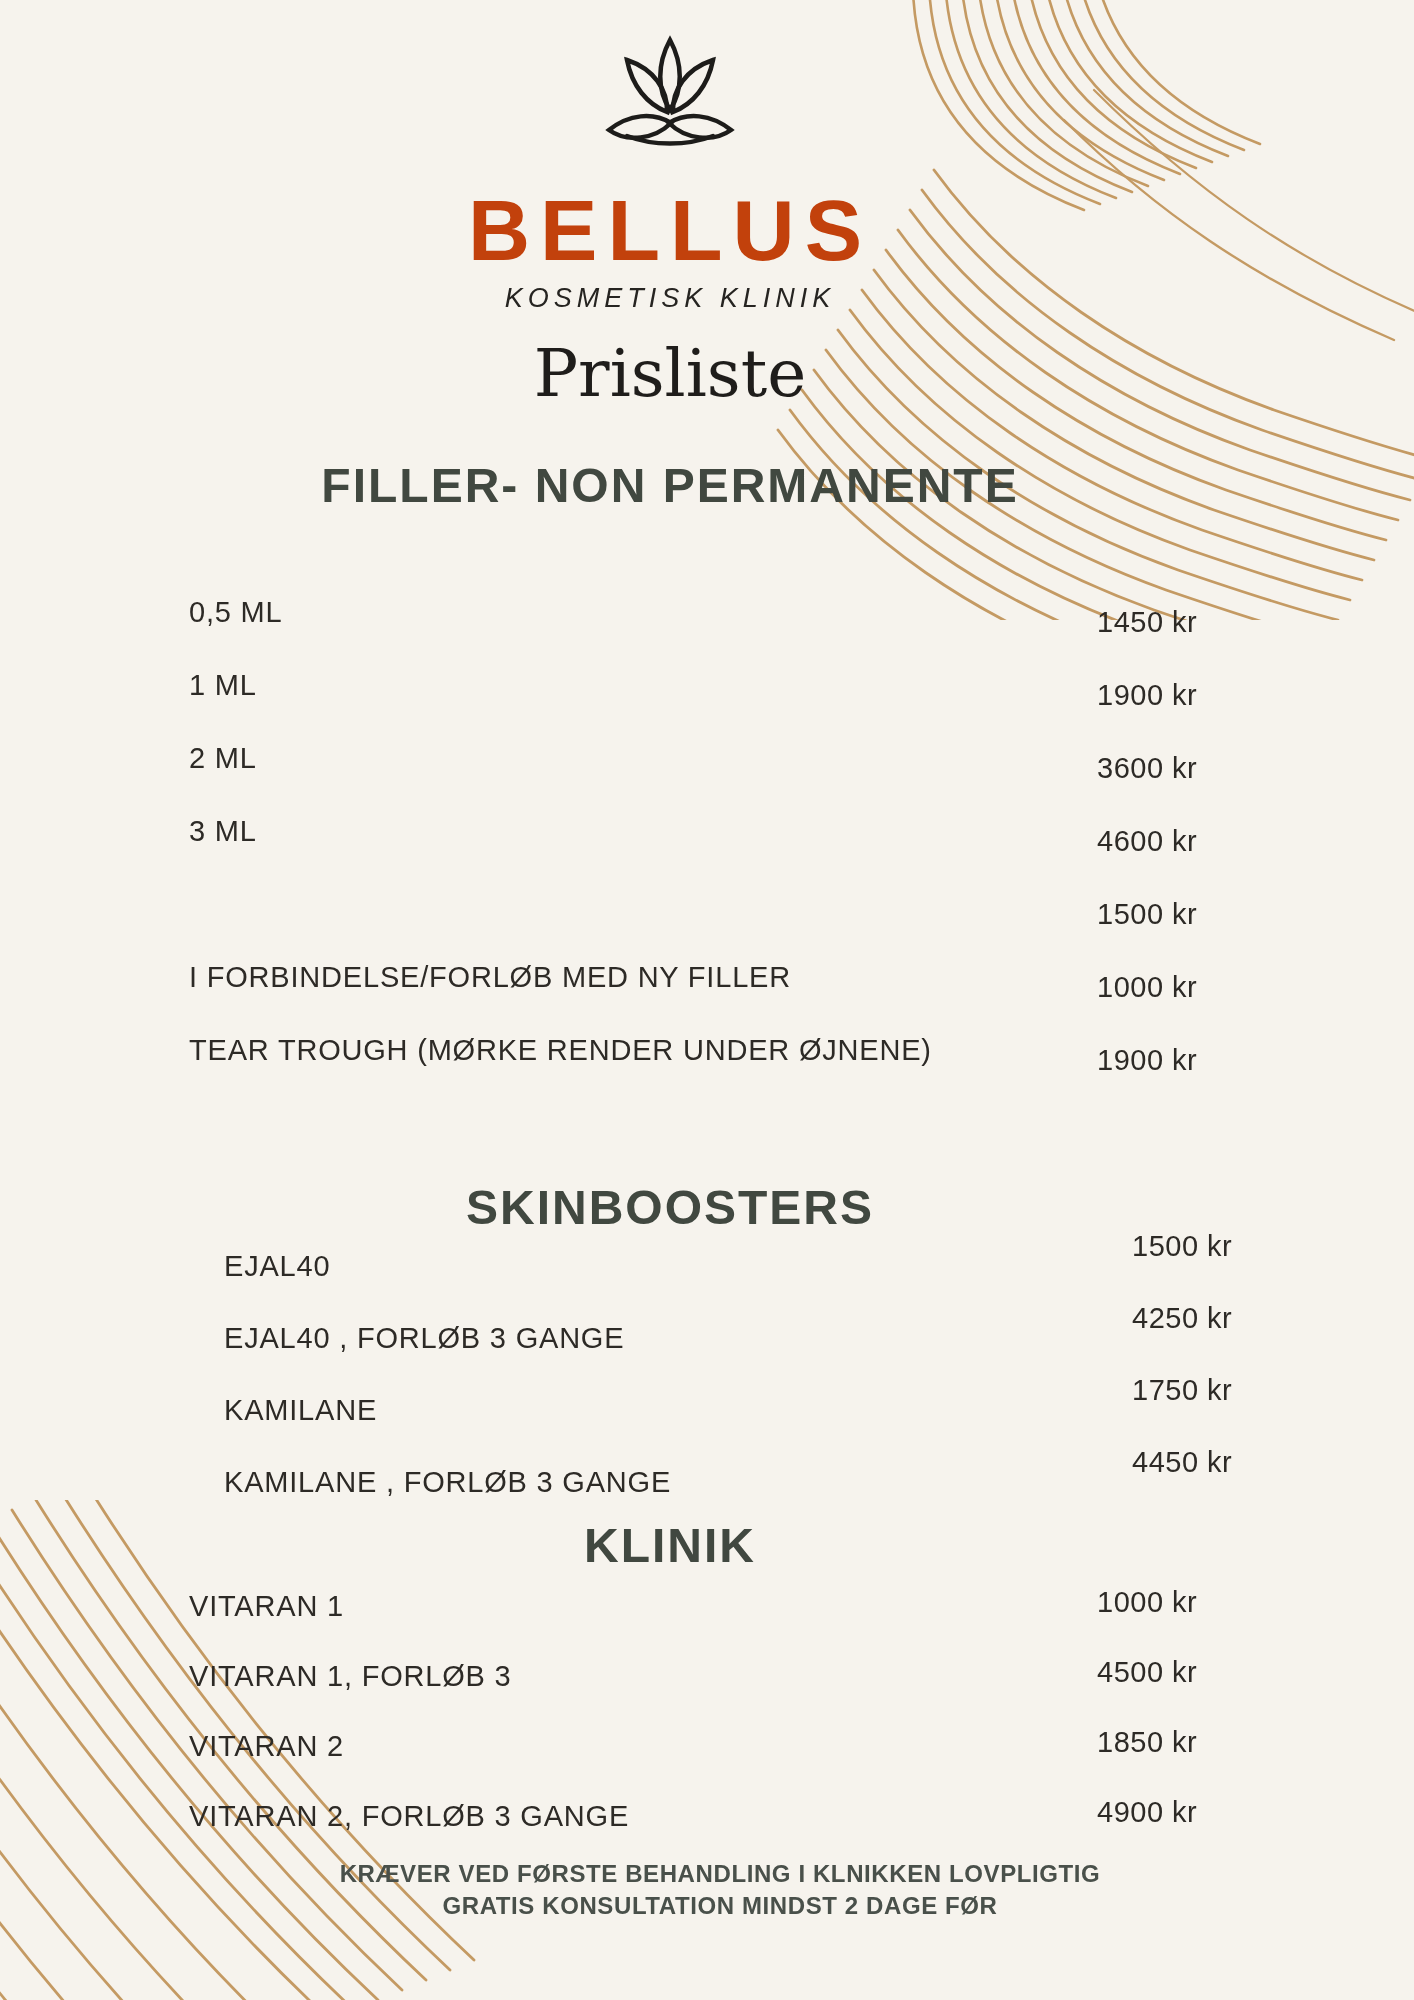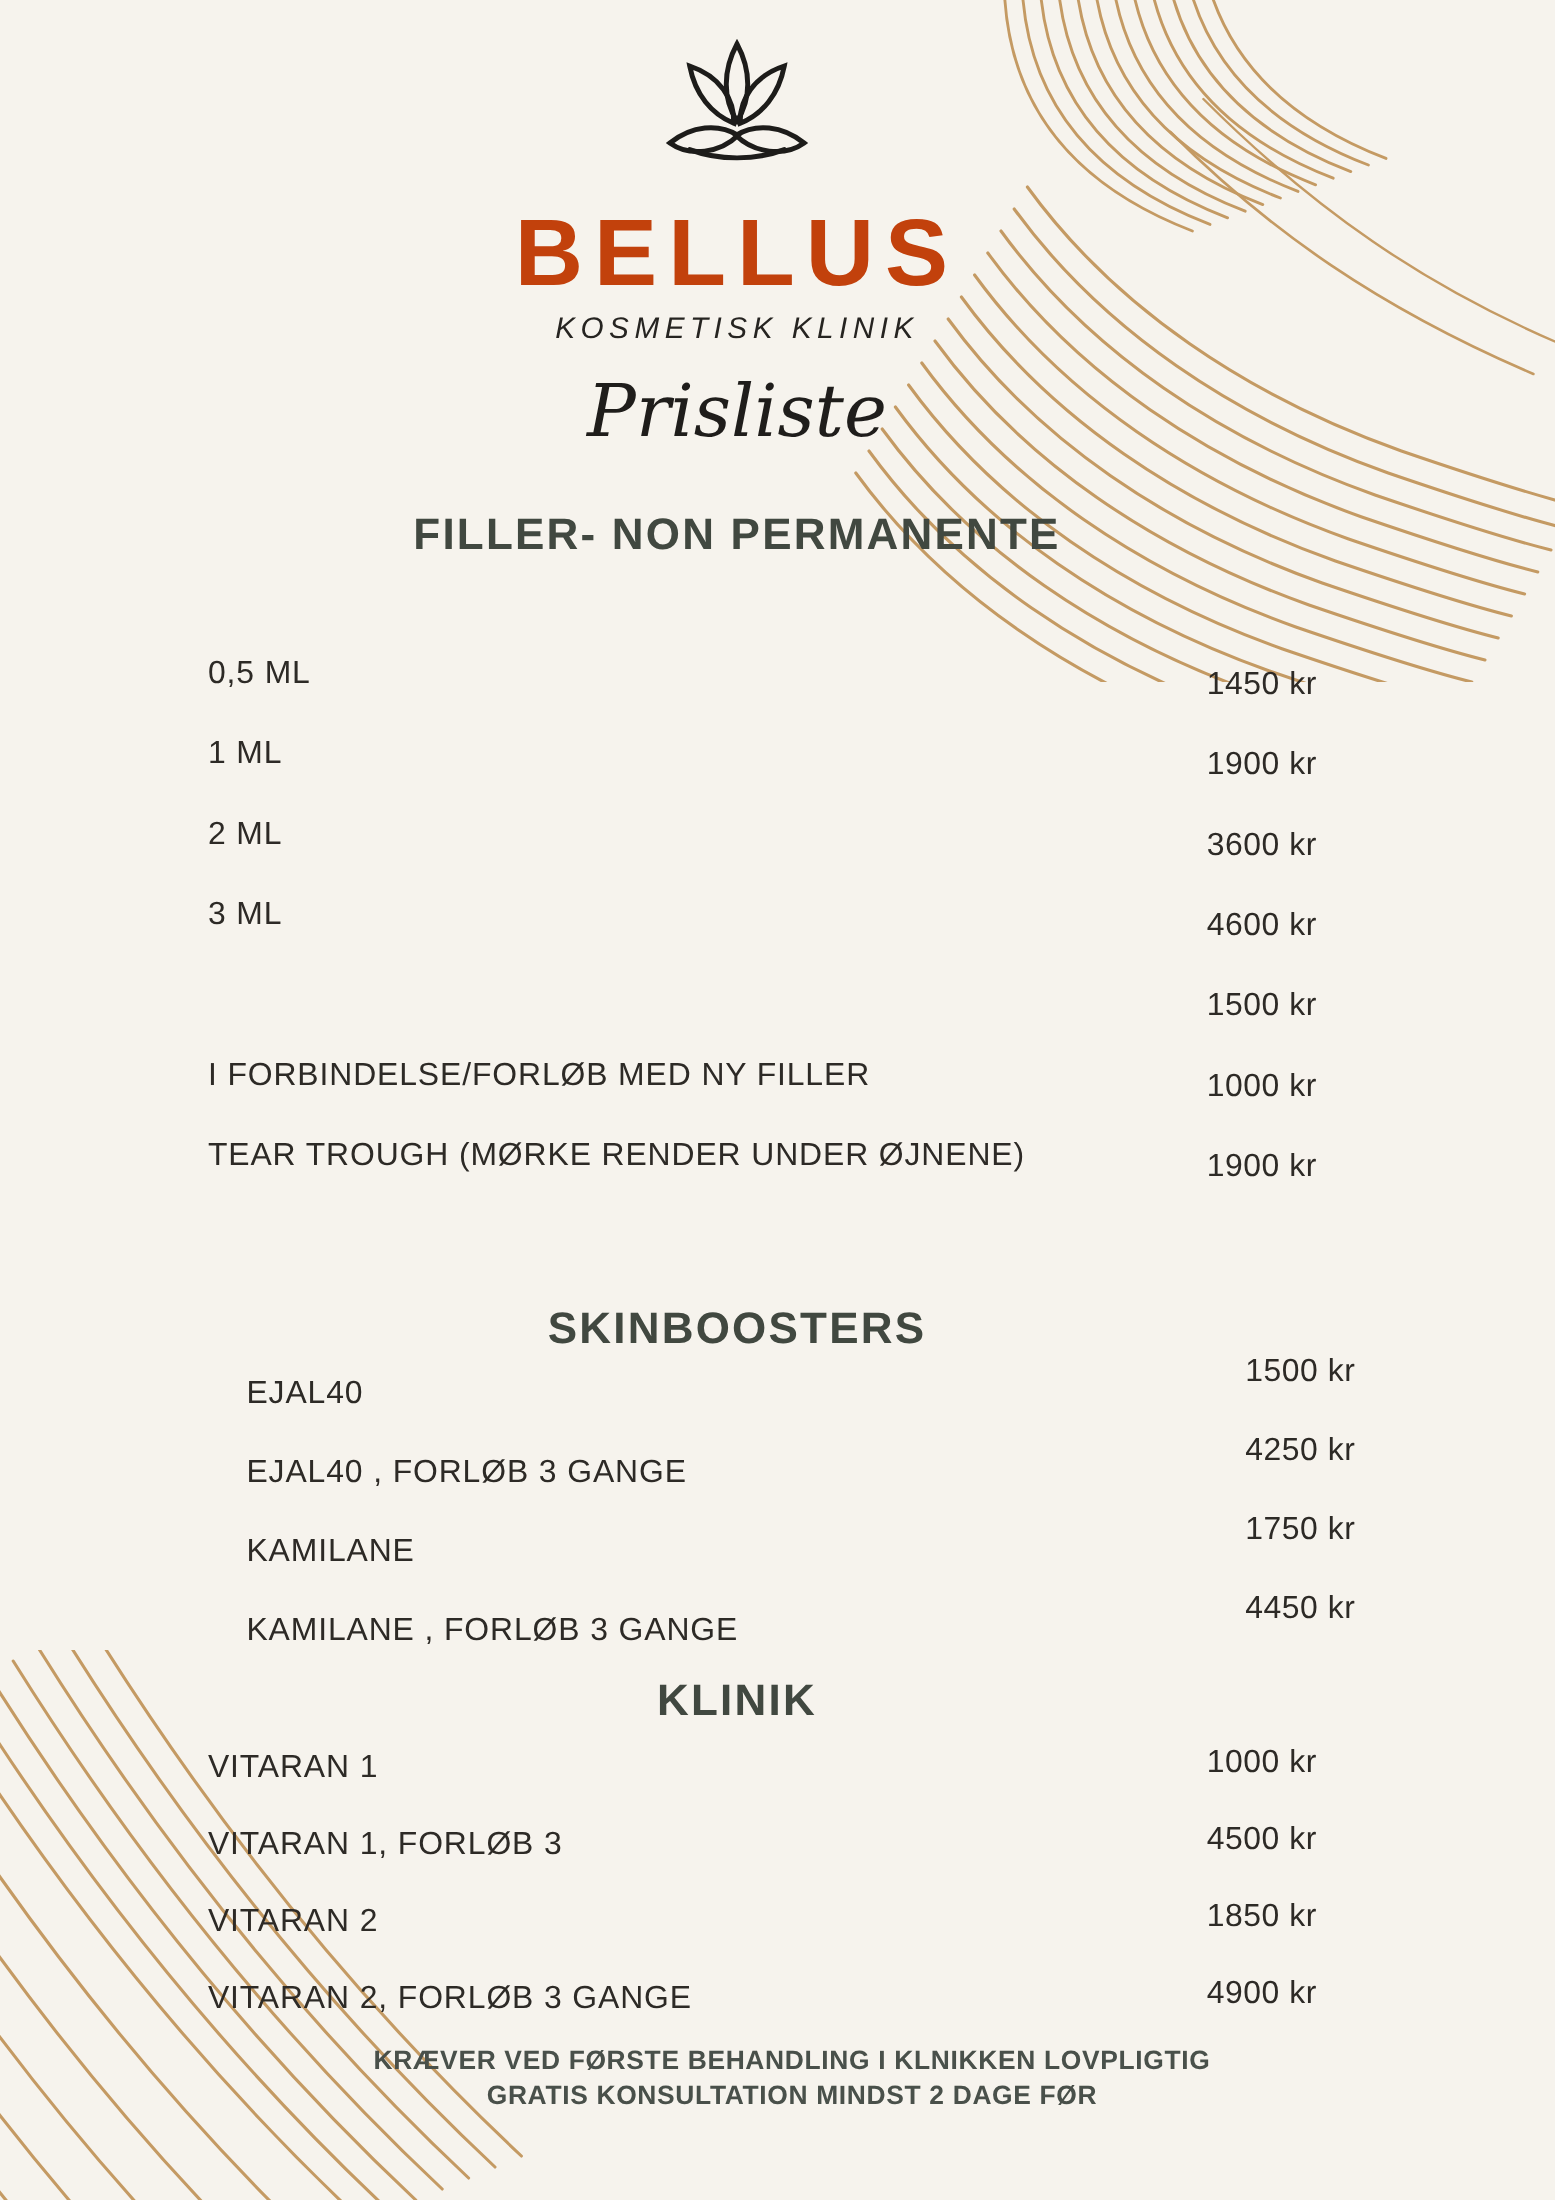--- a/index.html
+++ b/index.html
@@ -23,26 +23,26 @@
 
   .logo-wrap { top:34px; }
   .brand-name {
     top:184px; font-size:86px; font-weight:bold; letter-spacing:10px;
     color:#c2410c; line-height:92px;
   }
   .brand-tagline {
     top:282px; font-size:27px; letter-spacing:5px; color:#262421; line-height:32px;font-style:italic;
   }
   .page-title {
-    top:330px; font-family:"DejaVu Serif", serif; font-style:italic;
+    top:330px; font-family:"DejaVu Serif", serif; 
     font-size:66px; color:#1f1d1b; line-height:88px;
   }
 
   .sec-title {
-    font-size:40px; font-weight:bold; letter-spacing:2px;
+    font-size:48px; font-weight:bold; letter-spacing:2px;
     color:#414840; line-height:48px;
   }
   .sec-title-1 { top:462px; }
   .sec-title-2 { top:1184px; }
   .sec-title-3 { top:1522px; }
 
   
   .rows { position:absolute; left:189px; width:1111px; }
   .rows-1 { top:594px; }
   .rows-2 { top:1248px;margin-left:35px; }

